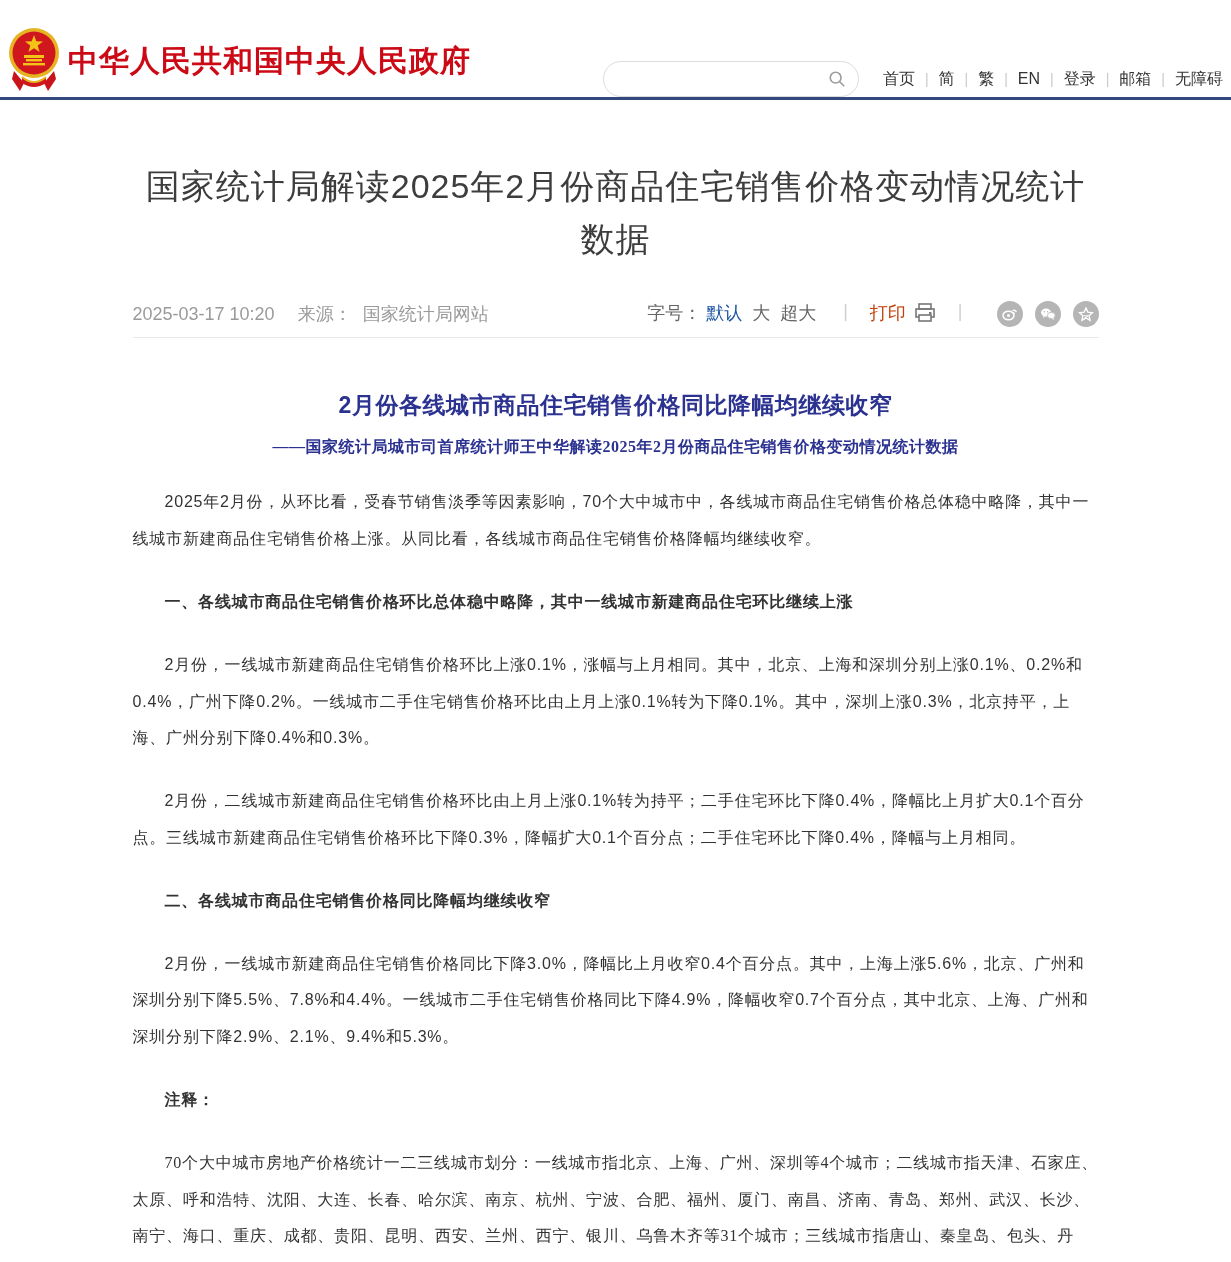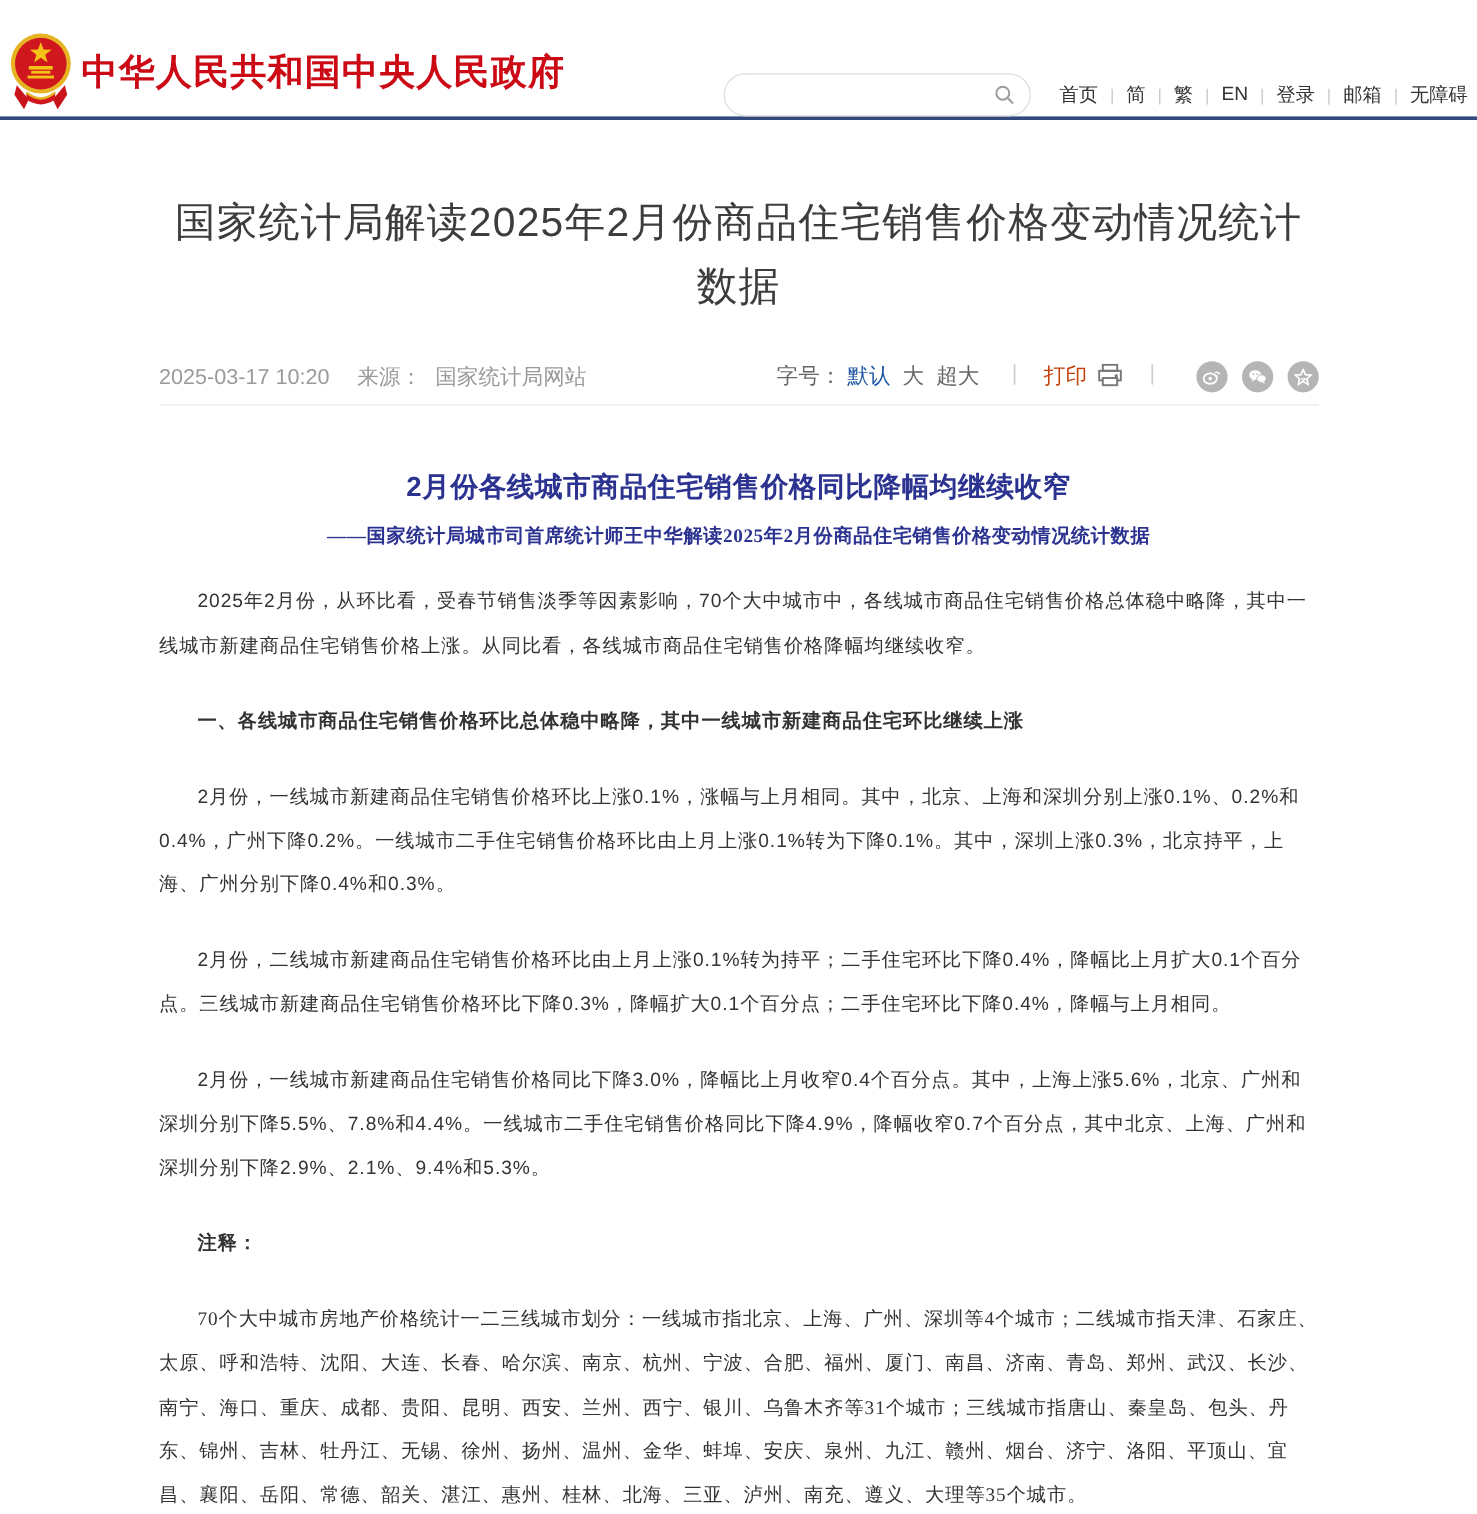--- a/index.html
+++ b/index.html
@@ -183,17 +183,18 @@
     </div>
   </div>
 
   <div class="article-body">
     <div class="subtitle-1">2月份各线城市商品住宅销售价格同比降幅均继续收窄</div>
     <div class="subtitle-2">——国家统计局城市司首席统计师王中华解读2025年2月份商品住宅销售价格变动情况统计数据</div>
     <p>2025年2月份，从环比看，受春节销售淡季等因素影响，70个大中城市中，各线城市商品住宅销售价格总体稳中略降，其中一线城市新建商品住宅销售价格上涨。从同比看，各线城市商品住宅销售价格降幅均继续收窄。</p>
     <p class="section-heading">一、各线城市商品住宅销售价格环比总体稳中略降，其中一线城市新建商品住宅环比继续上涨</p>
     <p>2月份，一线城市新建商品住宅销售价格环比上涨0.1%，涨幅与上月相同。其中，北京、上海和深圳分别上涨0.1%、0.2%和0.4%，广州下降0.2%。一线城市二手住宅销售价格环比由上月上涨0.1%转为下降0.1%。其中，深圳上涨0.3%，北京持平，上海、广州分别下降0.4%和0.3%。</p>
     <p>2月份，二线城市新建商品住宅销售价格环比由上月上涨0.1%转为持平；二手住宅环比下降0.4%，降幅比上月扩大0.1个百分点。三线城市新建商品住宅销售价格环比下降0.3%，降幅扩大0.1个百分点；二手住宅环比下降0.4%，降幅与上月相同。</p>
+    <p class="section-heading">二、各线城市商品住宅销售价格同比降幅均继续收窄</p>
     <p>2月份，一线城市新建商品住宅销售价格同比下降3.0%，降幅比上月收窄0.4个百分点。其中，上海上涨5.6%，北京、广州和深圳分别下降5.5%、7.8%和4.4%。一线城市二手住宅销售价格同比下降4.9%，降幅收窄0.7个百分点，其中北京、上海、广州和深圳分别下降2.9%、2.1%、9.4%和5.3%。</p>
     <p class="note-label">注释：</p>
     <p class="note-text">70个大中城市房地产价格统计一二三线城市划分：一线城市指北京、上海、广州、深圳等4个城市；二线城市指天津、石家庄、太原、呼和浩特、沈阳、大连、长春、哈尔滨、南京、杭州、宁波、合肥、福州、厦门、南昌、济南、青岛、郑州、武汉、长沙、南宁、海口、重庆、成都、贵阳、昆明、西安、兰州、西宁、银川、乌鲁木齐等31个城市；三线城市指唐山、秦皇岛、包头、丹东、锦州、吉林、牡丹江、无锡、徐州、扬州、温州、金华、蚌埠、安庆、泉州、九江、赣州、烟台、济宁、洛阳、平顶山、宜昌、襄阳、岳阳、常德、韶关、湛江、惠州、桂林、北海、三亚、泸州、南充、遵义、大理等35个城市。</p>
   </div>
 </main>
 
 </body></html>

